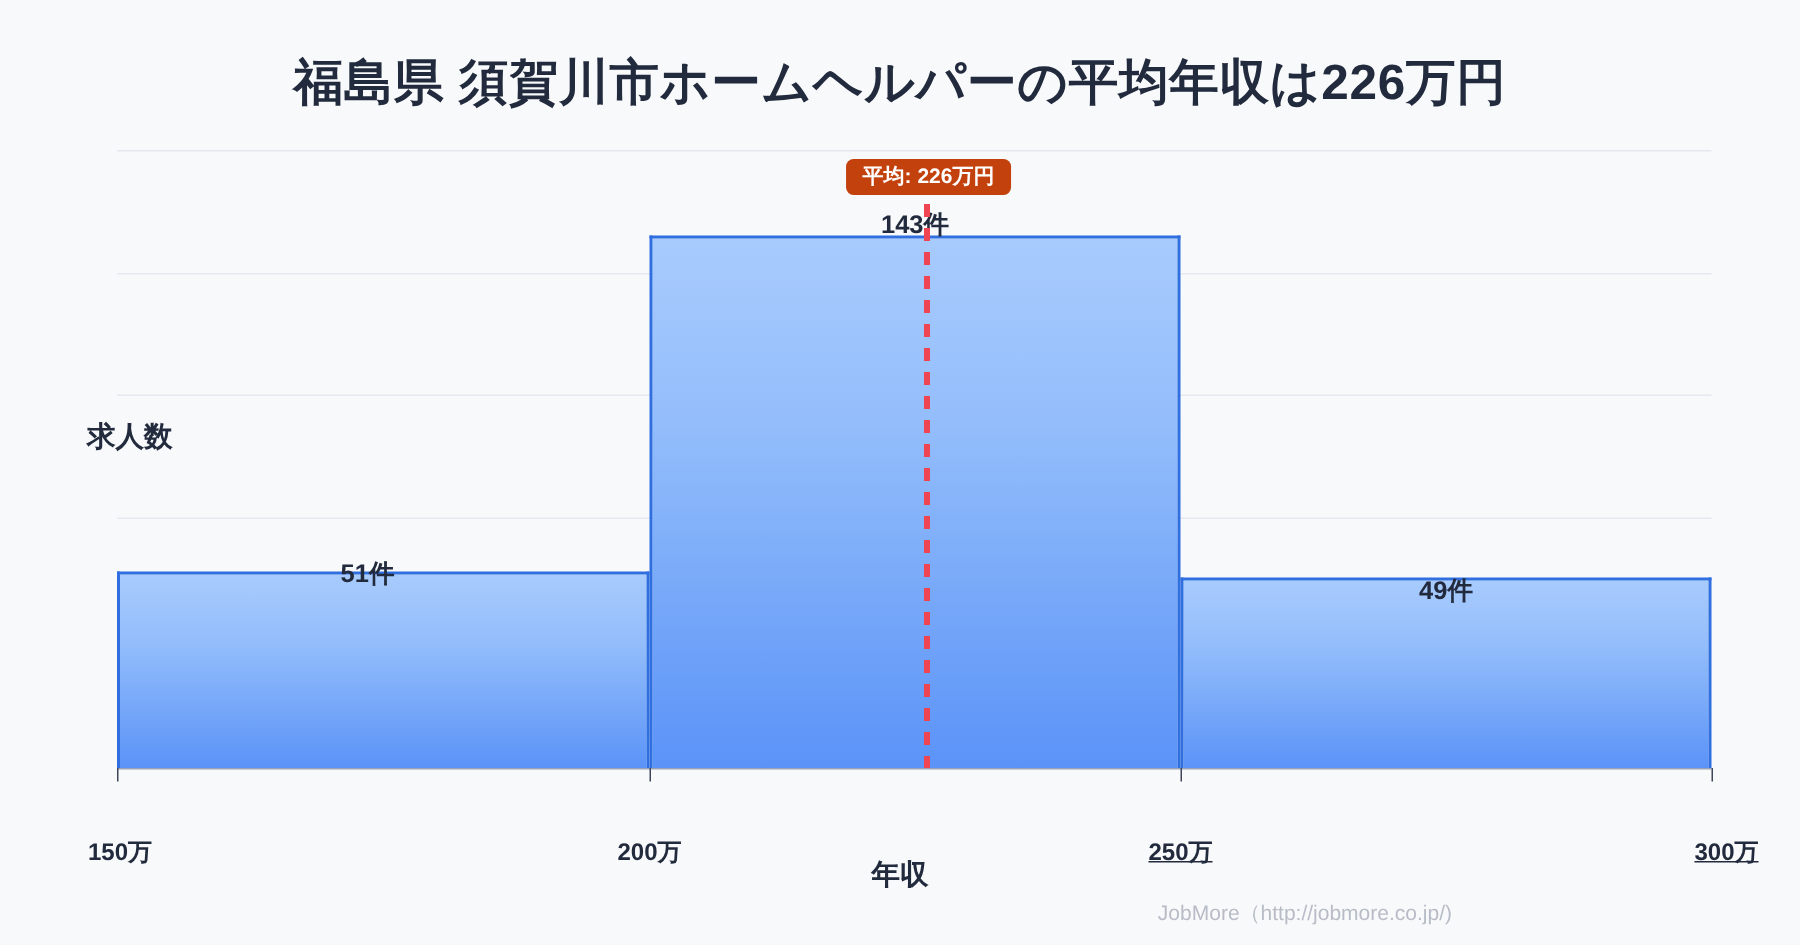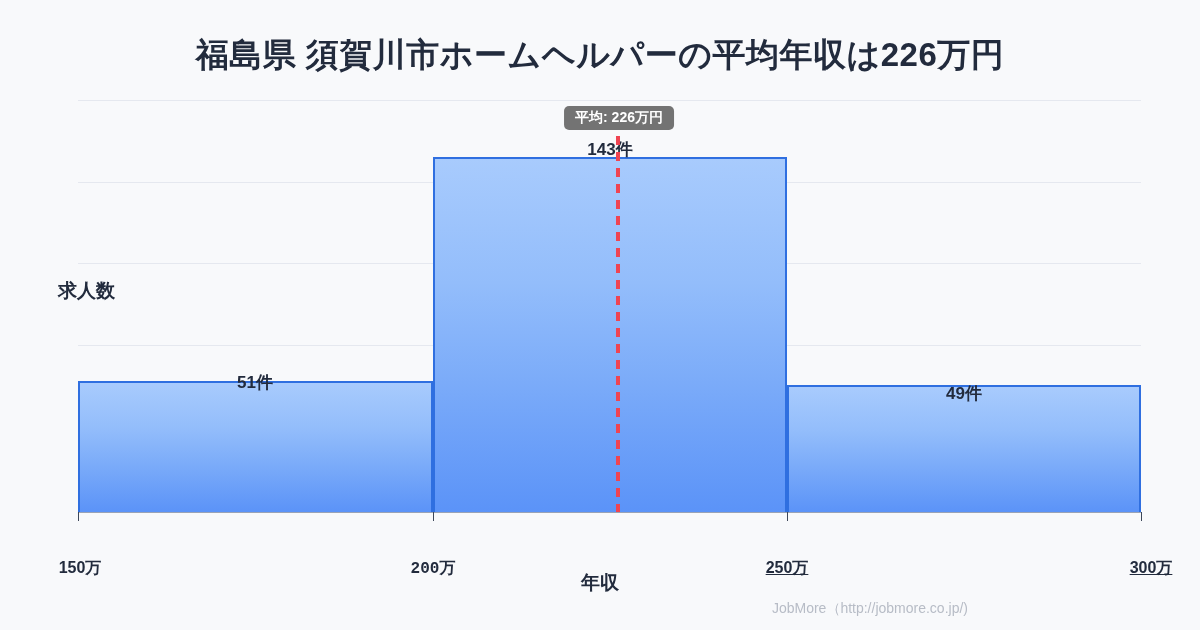--- a/index.html
+++ b/index.html
@@ -108,21 +108,21 @@
       to bottom,
       #ef4452 0px, #ef4452 9px,
       rgba(0,0,0,0) 9px, rgba(0,0,0,0) 16px
     );
     transform: translateX(-50%);
   }
   #mean-badge {
     position: absolute;
     top: 106px;
     transform: translateX(-50%);
-    background: #737373;
+    background: #c2410c;
     color: #ffffff;
     font-size: 14px;
     font-weight: bold;
     border-radius: 5px;
     padding: 4px 11px 5px 11px;
     white-space: nowrap;
     line-height: 1.1;
   }
 
   
@@ -168,38 +168,38 @@
 
     <div class="gridline" style="top:12px;"></div>
     <div class="gridline" style="top:94px;"></div>
     <div class="gridline" style="top:175px;"></div>
     <div class="gridline" style="top:257px;"></div>
 
     <div class="bar" style="left:0px; width:355px; height:131px;"></div>
     <div class="bar" style="left:355px; width:354px; height:355px;"></div>
     <div class="bar" style="left:709px; width:354px; height:127px;"></div>
 
-    <div class="bar-value-label" style="left:177px; top:283px;">51件</div>
+    <div class="bar-value-label" style="left:167px; top:283px;">51件</div>
     <div class="bar-value-label" style="left:532px; top:50px;">143件</div>
     <div class="bar-value-label" style="left:886px; top:294px;">49件</div>
 
   </div>
 
   <div id="mean-line" style="left:618px;"></div>
   <div id="mean-badge" style="left:619px;">平均: 226万円</div>
 
   <div id="axis-baseline"></div>
 
   <div class="axis-tick" style="left:78px;"></div>
   <div class="axis-tick" style="left:433px;"></div>
   <div class="axis-tick" style="left:787px;"></div>
   <div class="axis-tick" style="left:1141px;"></div>
 
   <div class="axis-tick-label" style="left:80px;">150万</div>
-  <div class="axis-tick-label" style="left:433px;font-family:Liberation Mono, monospace;">200万</div>
+  <div class="axis-tick-label" style="left:433px;">200万</div>
   <div class="axis-tick-label" style="left:787px;text-decoration:underline;">250万</div>
   <div class="axis-tick-label" style="left:1151px;text-decoration:underline;">300万</div>
 
   <div id="y-axis-title">求人数</div>
   <div id="x-axis-title">年収</div>
 
   <div id="footer-credit">JobMore（http://jobmore.co.jp/)</div>
 
 </div>
 

